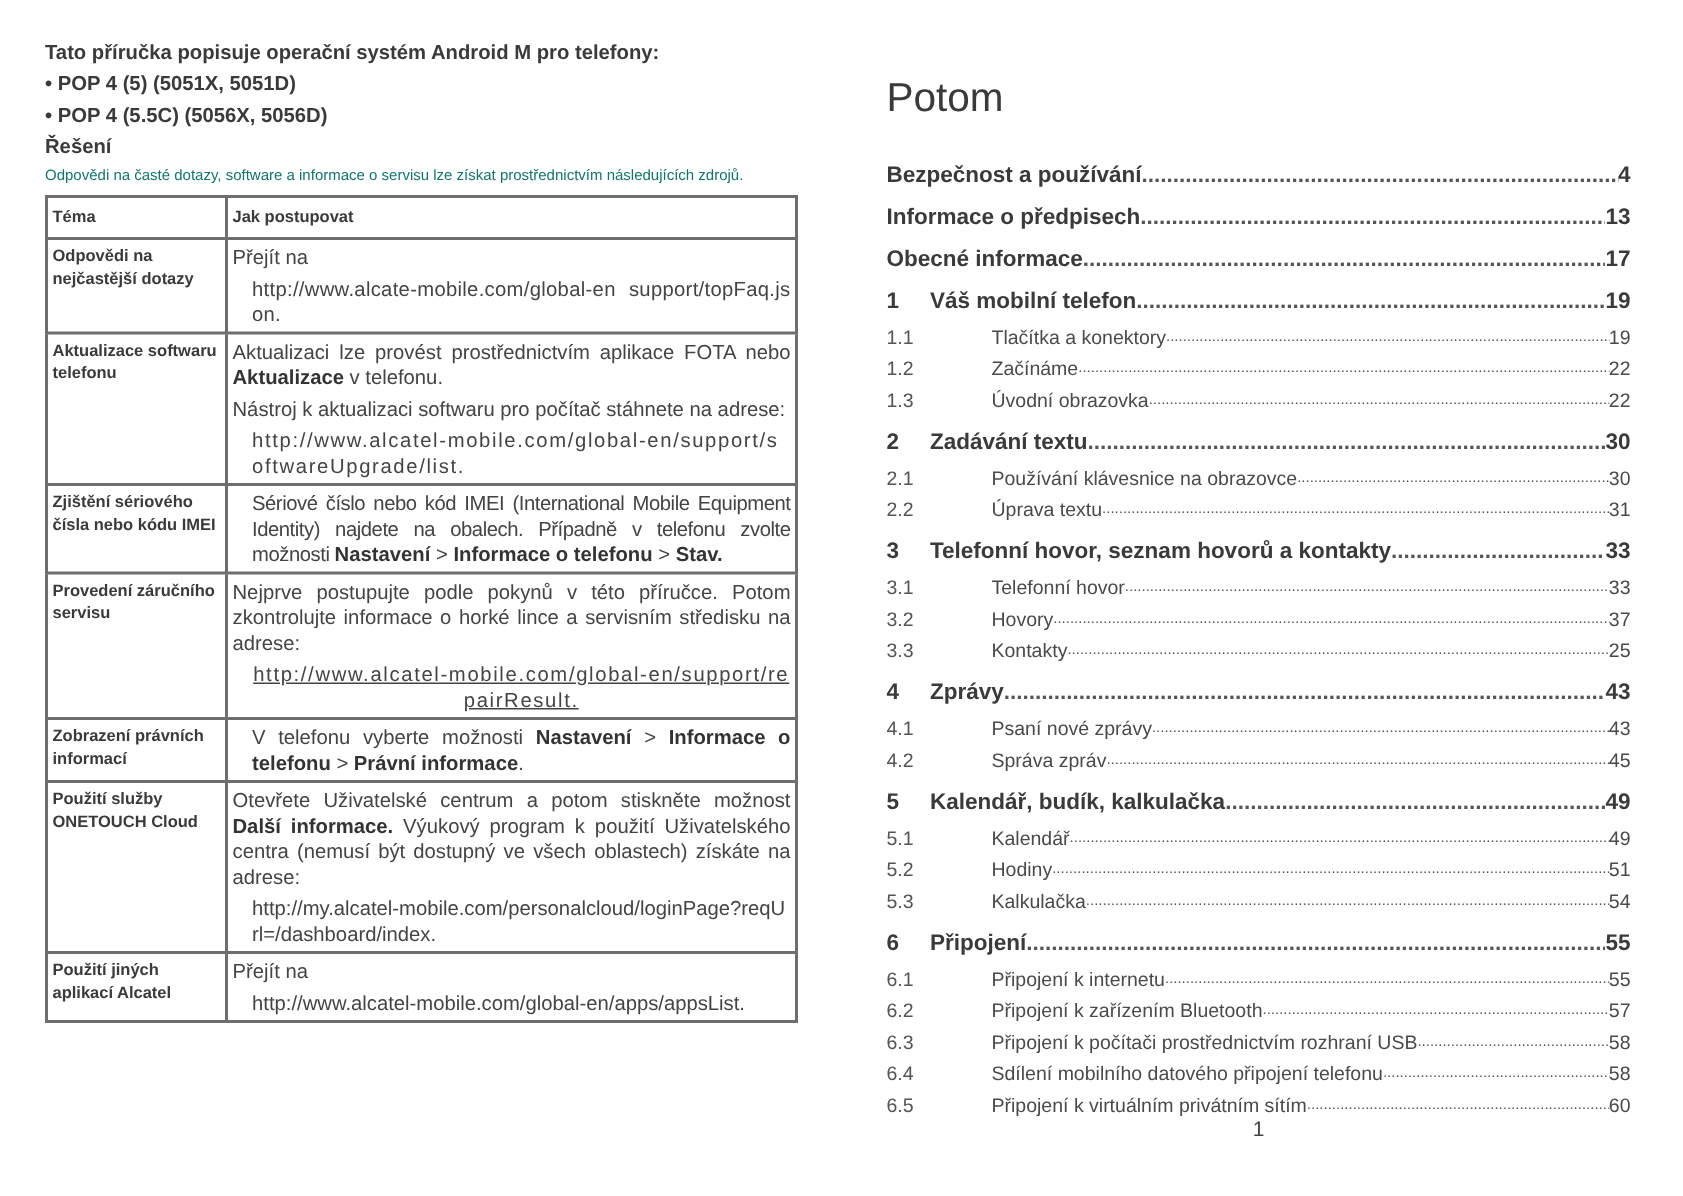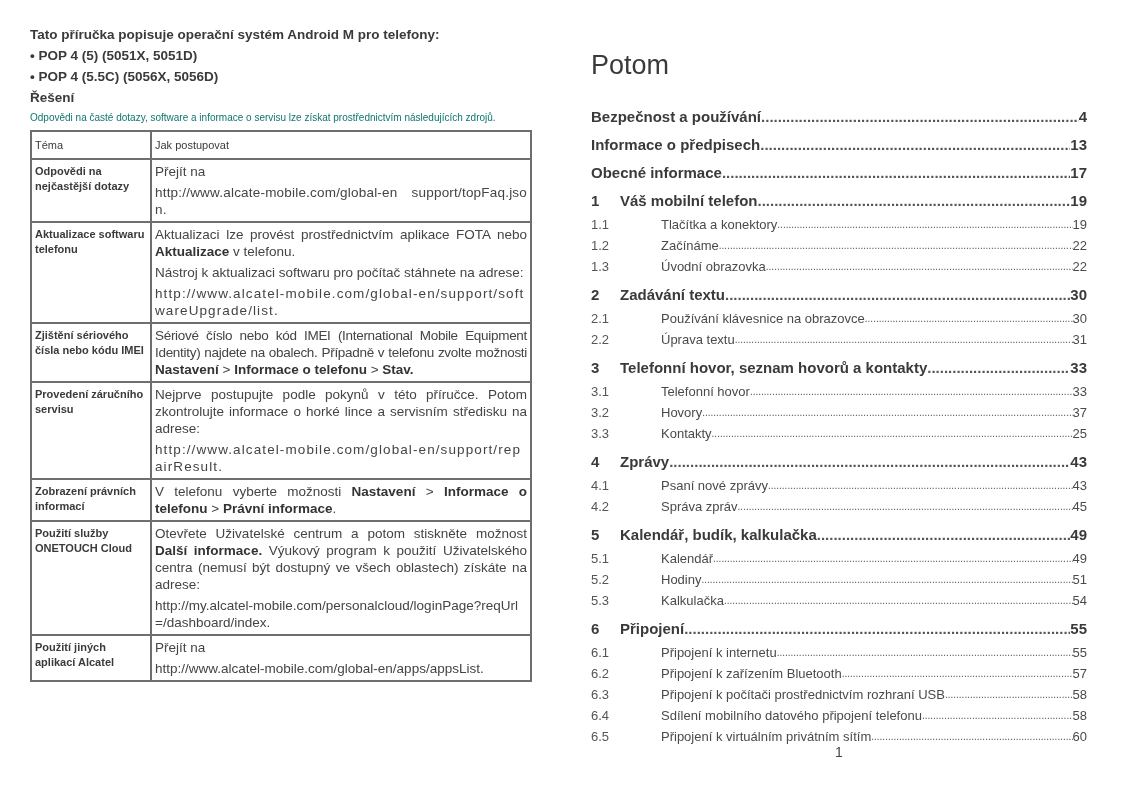--- a/index.html
+++ b/index.html
@@ -10,24 +10,24 @@
   .page-left { position: absolute; left: 30px; top: 24px; width: 502px; }
   .page-right { position: absolute; left: 591px; top: 44px; width: 496px; }
 
   .intro-line { font-size: 13.5px; line-height: 21px; font-weight: bold; color: #3a3a3a; white-space: nowrap; }
   .resolution-heading { font-size: 13.5px; line-height: 21px; font-weight: bold; color: #3a3a3a; }
   .resolution-text { font-size: 10px; line-height: 20px; text-align: justify; color: #0f766e; }
 
   table.help { width: 502px; border-collapse: collapse; margin-top: 2px; table-layout: fixed; }
   table.help td, table.help th { border: 2px solid #6e6e6e; vertical-align: top; padding: 2px 3px 2px 3px; }
   table.help col.c1 { width: 120px; }
-  table.help th { text-align: left; font-size: 11px; font-weight: normal; color: #3a3a3a; height: 22px; vertical-align: middle; }
+  table.help th { text-align: left; font-size: 11px; font-weight: bold; color: #3a3a3a; height: 22px; vertical-align: middle; }
   .topic { font-size: 11px; font-weight: bold; line-height: 15px; color: #3a3a3a; padding-top: 4px !important; }
   .para { font-size: 13.5px; line-height: 17px; color: #444; text-align: justify; margin: 1px 0 4px 0; }
-  .para:last-child { margin-bottom: 1px; }
+  .para:last-child { margin-bottom: 1px; margin-left: 13px; }
   .url { letter-spacing: 0.2px; }
   .url-wide { letter-spacing: 1.1px; }
   b { color: #333; }
 
   .toc-title { font-size: 27px; color: #3a3a3a; margin: 0 0 17px 0; font-weight: normal; line-height: 42px; }
   .toc-row { display: flex; align-items: flex-start; white-space: nowrap; }
   .toc-row .leader { flex: 1; overflow: hidden; color: #555; }
   .toc-row .leader::after { content: "................................................................................................................................................................................................................................................"; letter-spacing: 0; }
   .toc-top { font-size: 15px; font-weight: bold; height: 28px; line-height: 28px; color: #3a3a3a; }
   .toc-chapter { font-size: 15px; font-weight: bold; height: 27px; line-height: 27px; color: #3a3a3a; }
@@ -76,21 +76,21 @@
     <tr>
       <td class="topic">Zjištění sériového čísla nebo kódu IMEI</td>
       <td>
         <p class="para"><span style="letter-spacing:-0.3px;">Sériové číslo nebo kód IMEI (International Mobile Equipment Identity) najdete na obalech. Případně v telefonu zvolte možnosti </span><b>Nastavení</b><span> &gt; </span><b>Informace o telefonu</b><span> &gt; </span><b>Stav.</b></p>
       </td>
     </tr>
     <tr>
       <td class="topic">Provedení záručního servisu</td>
       <td>
         <p class="para">Nejprve postupujte podle pokynů v této příručce. Potom zkontrolujte informace o horké lince a servisním středisku na adrese:</p>
-        <p class="para url-wide" style="word-break: break-all; text-align:left;">http://www.alcatel-mobile.com/global-en/support/repairResult.</p>
+        <p class="para url-wide" style="word-break: break-all; text-align:center;text-decoration:underline;">http://www.alcatel-mobile.com/global-en/support/repairResult.</p>
       </td>
     </tr>
     <tr>
       <td class="topic">Zobrazení právních informací</td>
       <td>
         <p class="para"><span>V telefonu vyberte možnosti </span><b>Nastavení</b><span> &gt; </span><b>Informace o telefonu</b><span> &gt; </span><b>Právní informace</b><span>.</span></p>
       </td>
     </tr>
     <tr>
       <td class="topic">Použití služby ONETOUCH Cloud</td>

